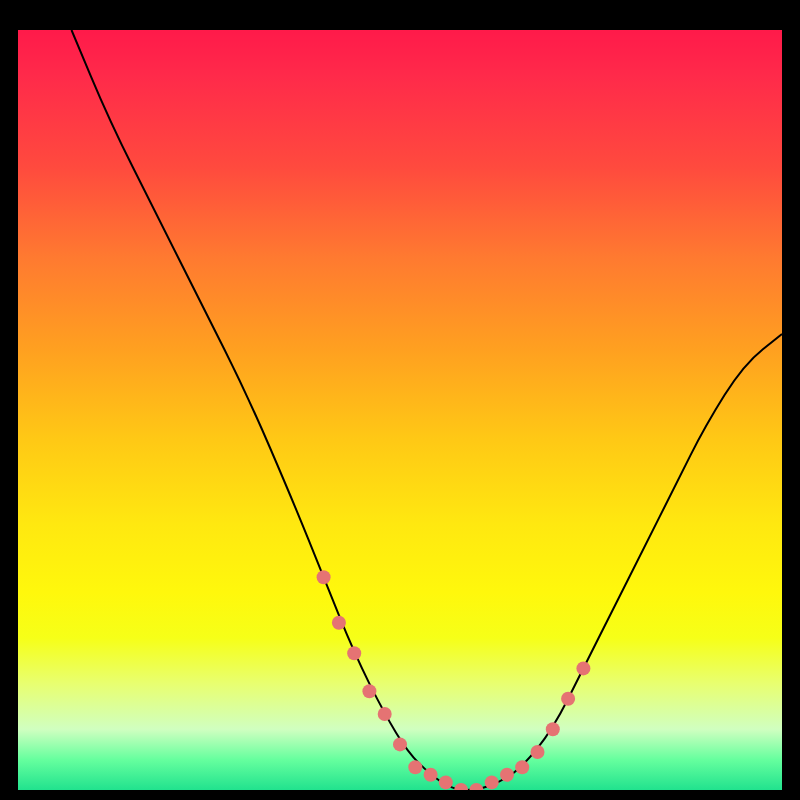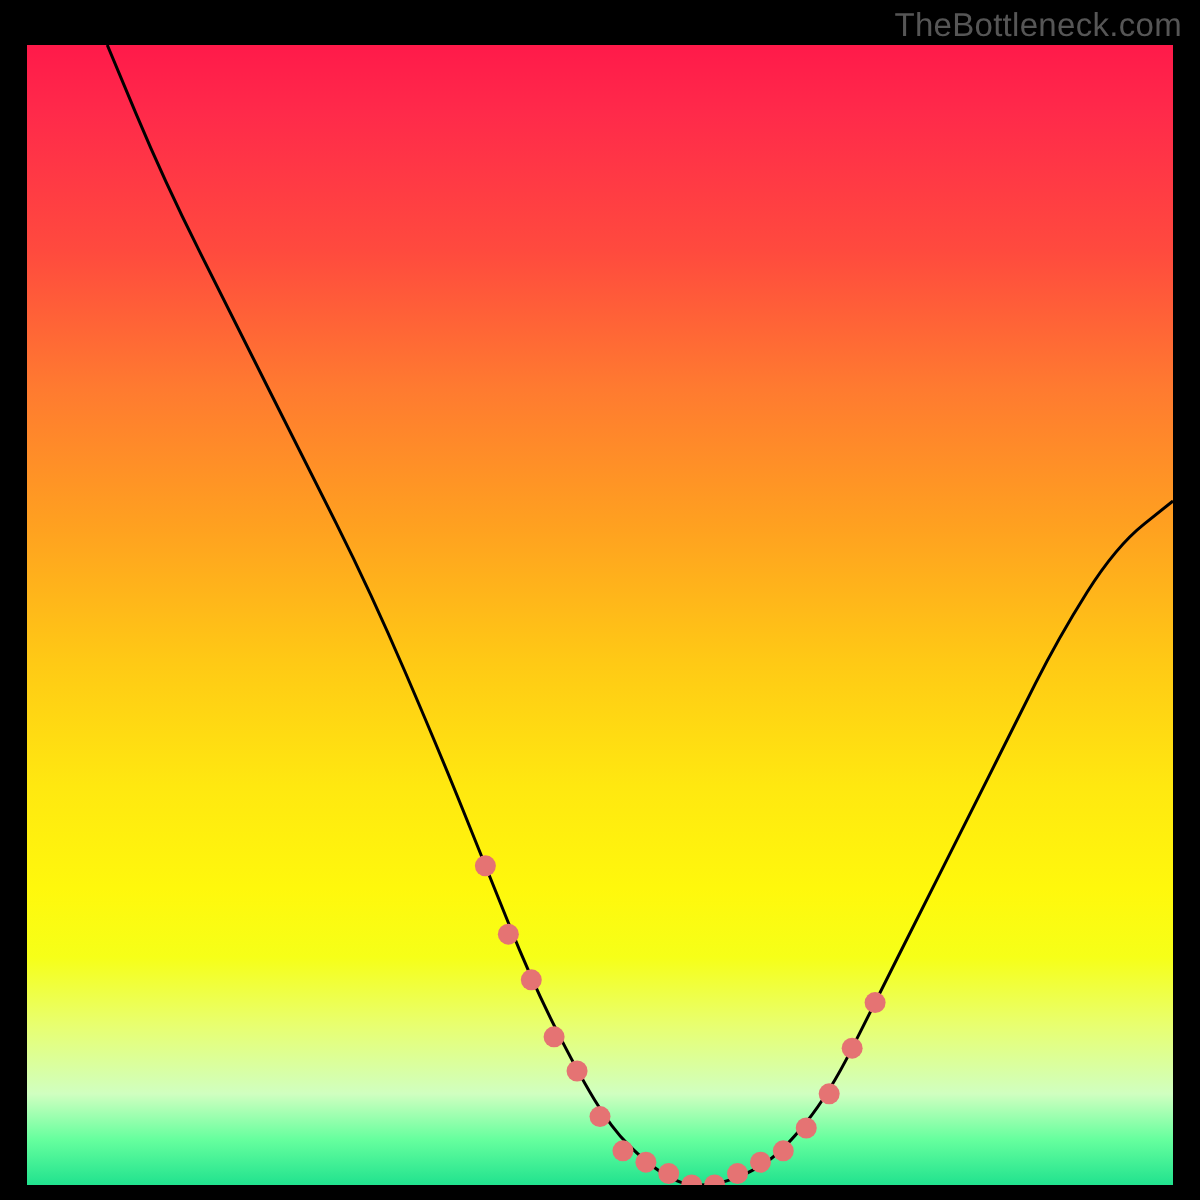--- a/index.html
+++ b/index.html
@@ -62,21 +62,20 @@
   }
   .dot {
     fill: #e57373;
     stroke: none;
   }
 </style>
 </head>
 <body>
 
 <div class="frame">
-  <div class="watermark">TheBottleneck.com</div>
 
   <div class="plot-area">
     <svg class="curve" viewBox="0 0 764 760" preserveAspectRatio="none">
       <path class="curve-path" d="M 53.5 0.0 Q 53.5 0.0 72.6 45.6 Q 91.7 91.2 114.6 136.8 Q 137.5 182.4 160.4 228.0 Q 183.4 273.6 206.3 319.2 Q 229.2 364.8 252.1 418.0 Q 275.0 471.2 290.3 509.2 Q 305.6 547.2 320.9 585.2 Q 336.2 623.2 351.4 653.6 Q 366.7 684.0 378.2 703.0 Q 389.6 722.0 401.1 733.4 Q 412.6 744.8 424.0 752.4 Q 435.5 760.0 446.9 760.0 Q 458.4 760.0 469.9 756.2 Q 481.3 752.4 492.8 744.8 Q 504.2 737.2 519.5 718.2 Q 534.8 699.2 550.1 668.8 Q 565.4 638.4 580.6 608.0 Q 595.9 577.6 611.2 547.2 Q 626.5 516.8 641.8 486.4 Q 657.0 456.0 672.3 425.6 Q 687.6 395.2 706.7 364.8 Q 725.8 334.4 744.9 319.2 T 764.0 304.0"></path>
       <g id="dots-group">
           <circle cx="305.6" cy="547.2" r="7" class="dot"></circle>
           <circle cx="320.9" cy="592.8" r="7" class="dot"></circle>
           <circle cx="336.2" cy="623.2" r="7" class="dot"></circle>
           <circle cx="351.4" cy="661.2" r="7" class="dot"></circle>
           <circle cx="366.7" cy="684.0" r="7" class="dot"></circle>

